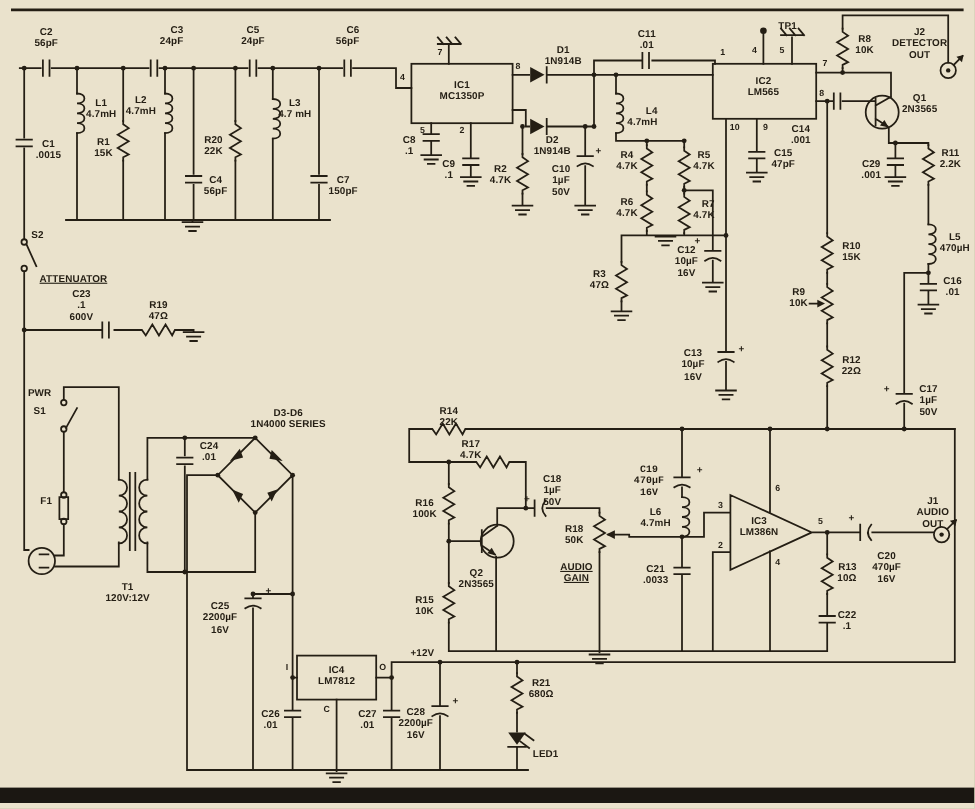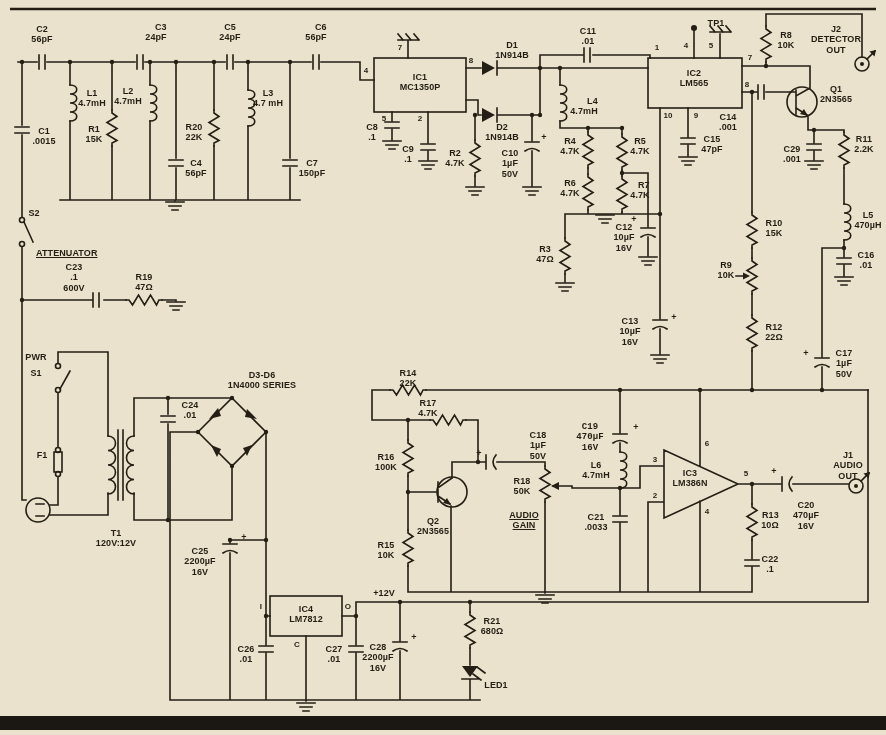--- a/index.html
+++ b/index.html
@@ -553,21 +553,21 @@
         <div>100K</div>
       </div>
       <div class="lbl" style="left: 386px; top: 540px;">
         <div>R15</div>
         <div>10K</div>
       </div>
       <div class="lbl" style="left: 433px; top: 516px;">
         <div>Q2</div>
         <div>2N3565</div>
       </div>
-      <div class="lbl" style="left: 538px; top: 430px;">
+      <div class="lbl" style="left: 502px; top: 430px;">
         <div>C18</div>
         <div>1µF</div>
         <div>50V</div>
       </div>
       <div class="lbl" style="left: 479px; top: 448px;">
         <div>+</div>
       </div>
       <div class="lbl" style="left: 522px; top: 476px;">
         <div>R18</div>
         <div>50K</div>

